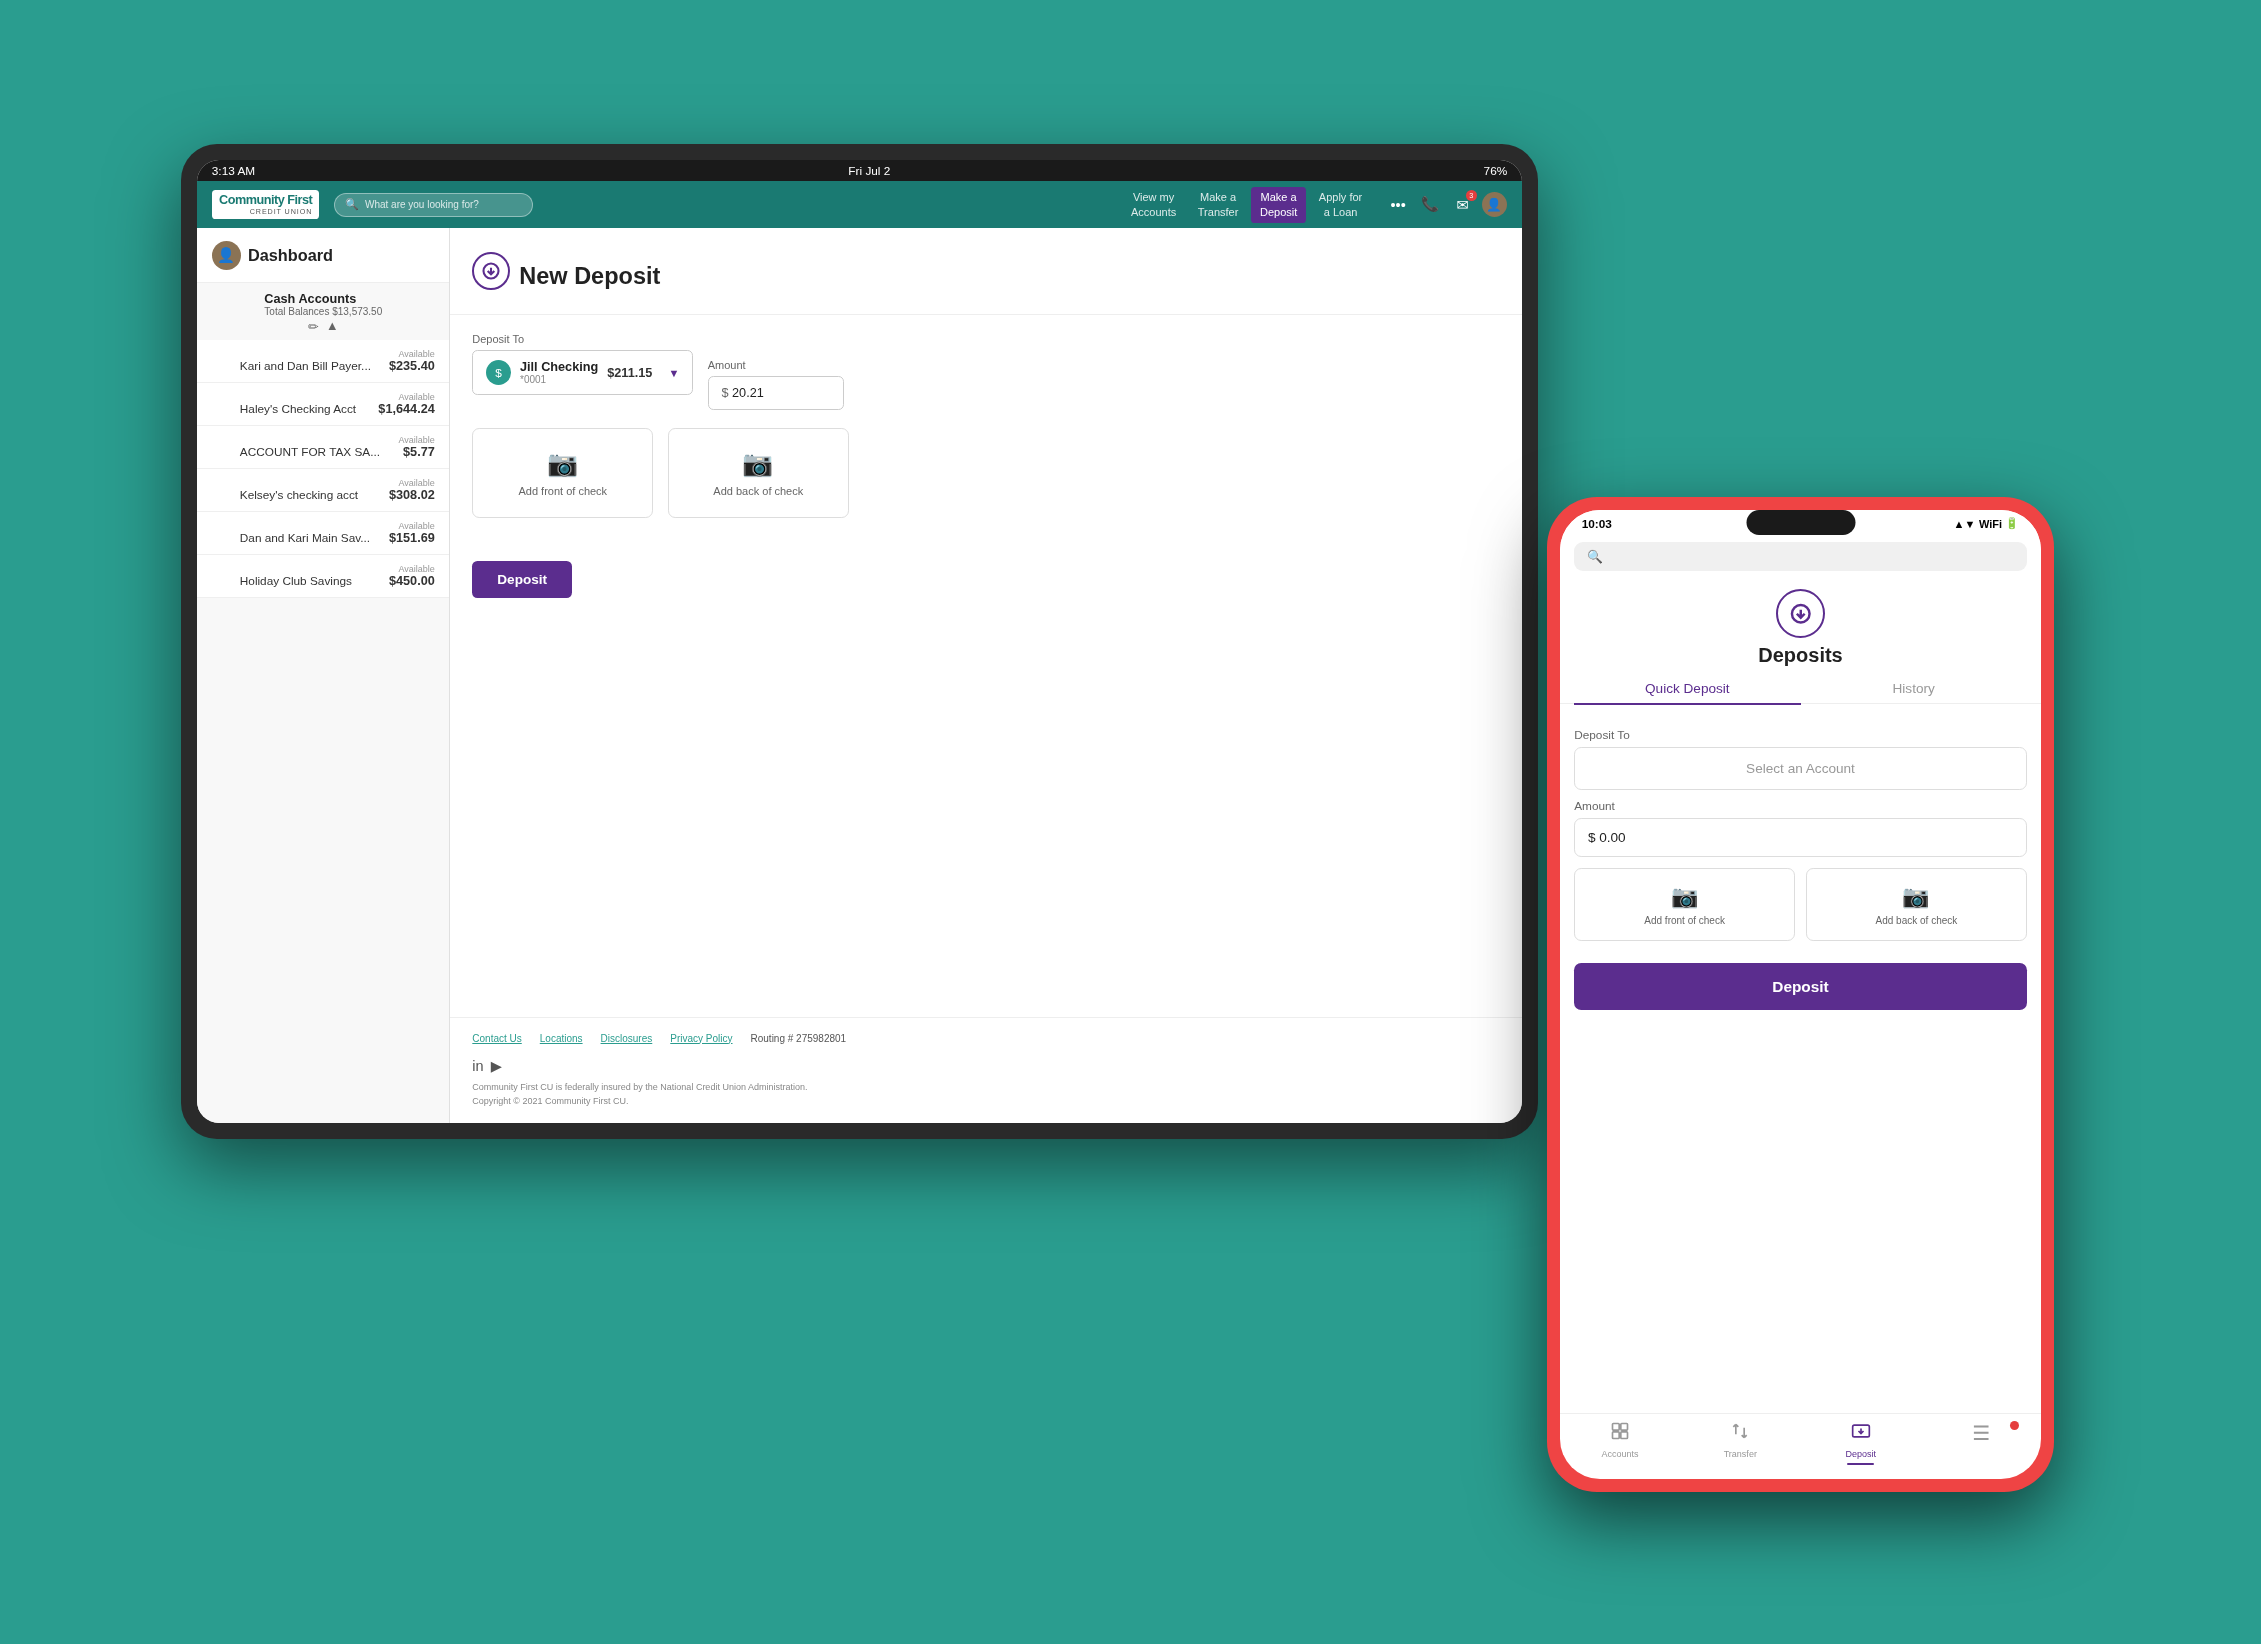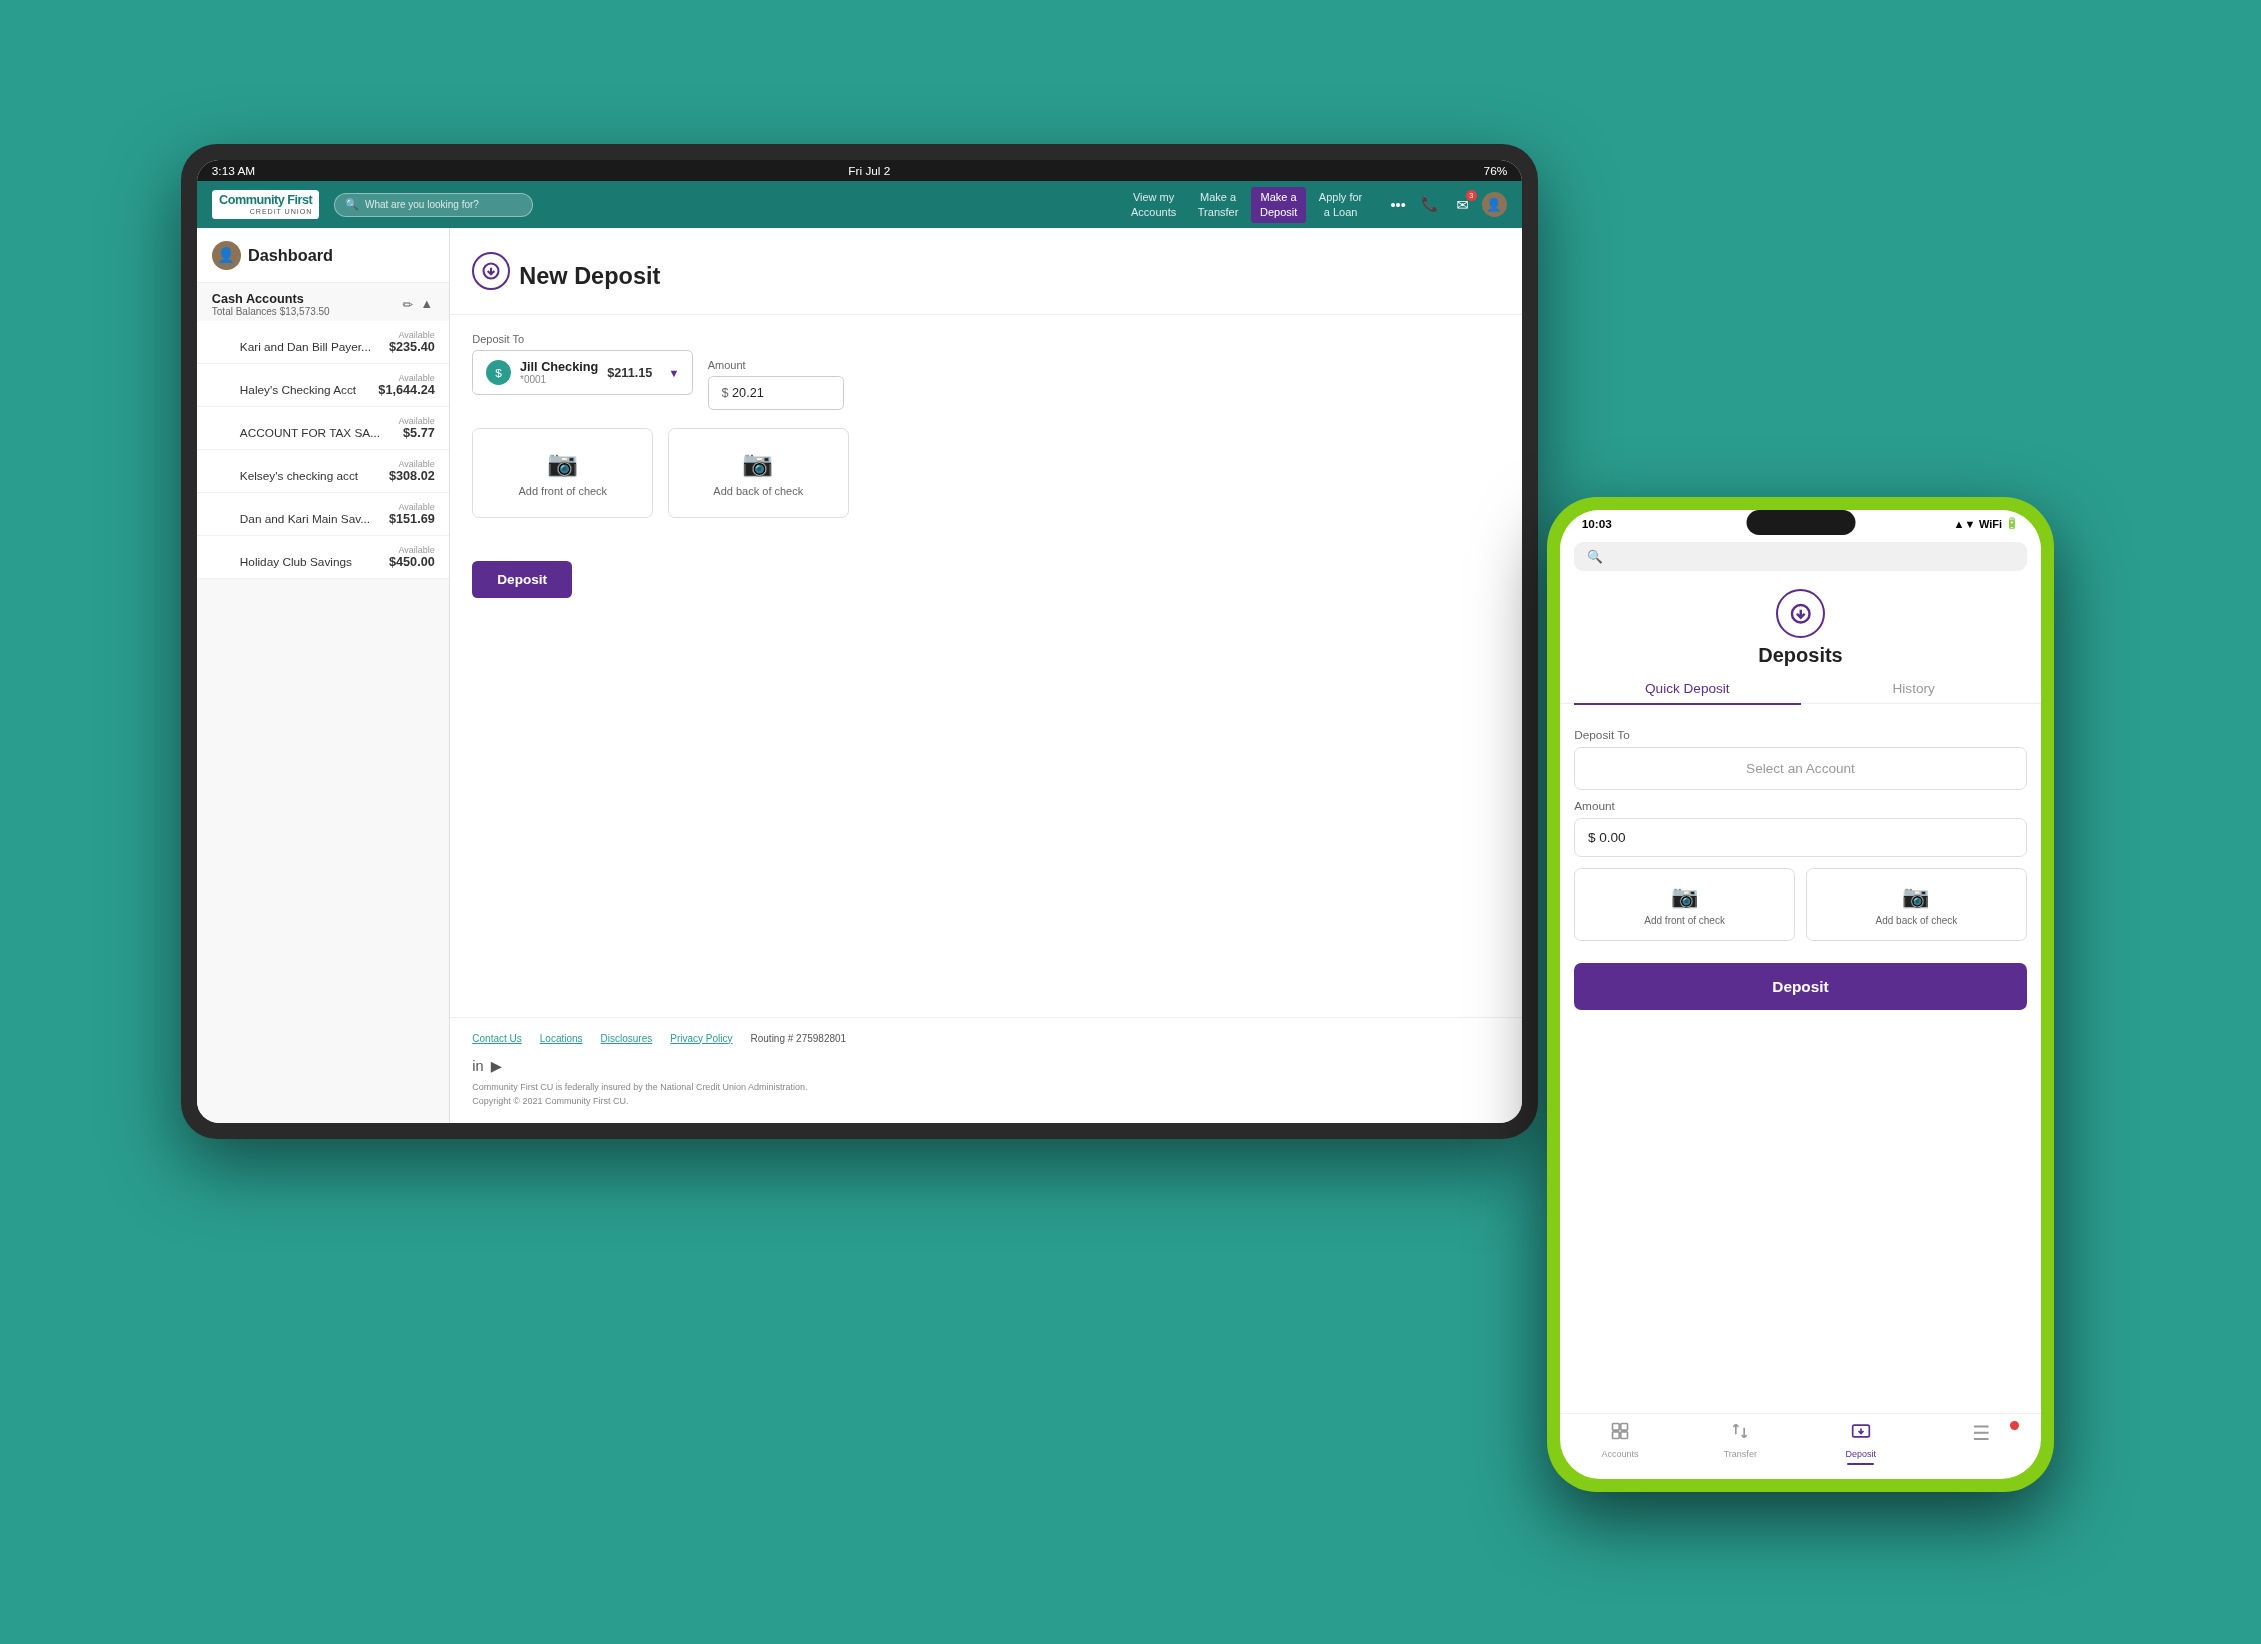--- a/index.html
+++ b/index.html
@@ -215,20 +215,21 @@
       font-size: 16.3px;
       font-weight: bold;
       color: #222;
     }
 
     .sidebar-section-header {
       display: flex;
       align-items: center;
       justify-content: space-between;
       padding: 9px 14.5px 3.6px;
+      flex-direction: column;
     }
 
     .sidebar-section-title {
       font-size: 12.7px;
       font-weight: 700;
       color: #222;
     }
 
     .sidebar-section-sub {
       font-size: 10px;
@@ -471,21 +472,21 @@
       line-height: 1.5;
     }
 
     
     .phone {
       position: absolute;
       right: 72px;
       bottom: 54px;
       width: 507px;
       height: 995px;
-      background: #84cc16;
+      background: #ef4444;
       border-radius: 50px;
       box-shadow: 0 27px 72px rgba(0,0,0,0.6);
       padding: 12.7px;
       z-index: 10;
     }
 
     .phone-screen {
       width: 100%;
       height: 100%;
       background: white;

